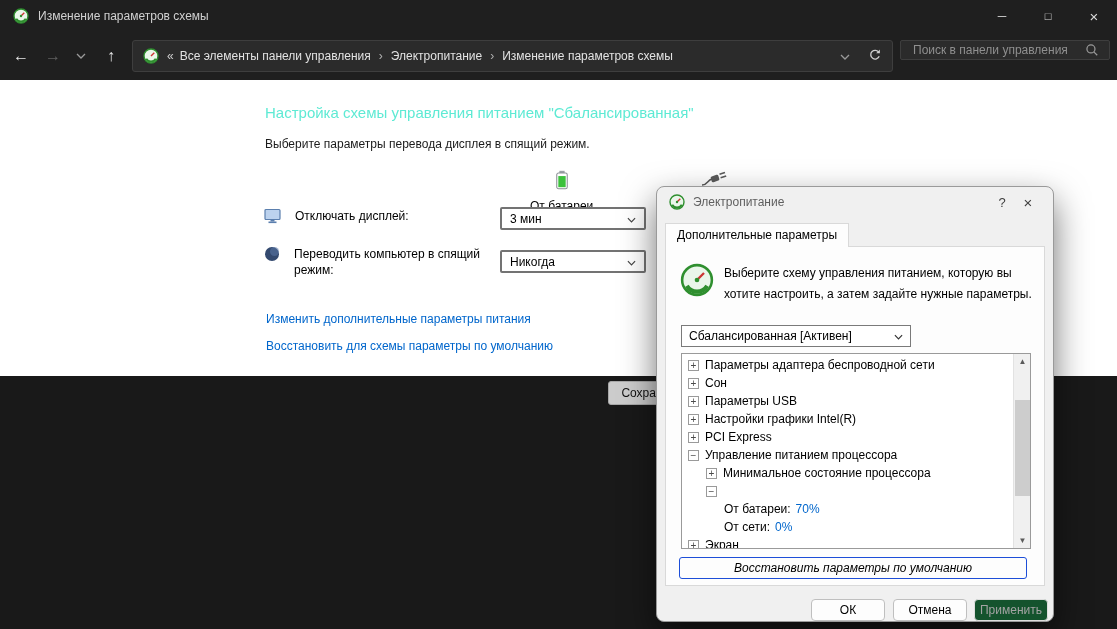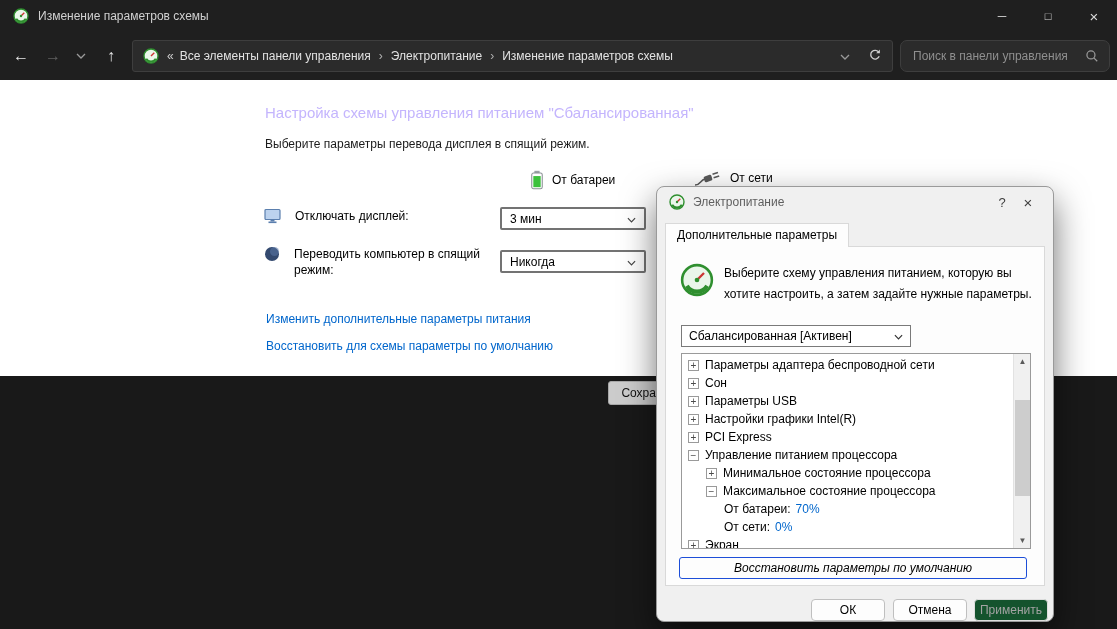--- a/index.html
+++ b/index.html
@@ -24,32 +24,32 @@
   .navbar { position:absolute; top:32px; left:0; width:100%; height:48px; background:#1f1f1f; }
   .navbtn { position:absolute; top:8px; width:30px; height:32px; display:flex; align-items:center;
             justify-content:center; font-size:16px; }
   .crumbbox { position:absolute; left:132px; top:8px; width:761px; height:32px; background:#2b2b2b;
               border:1px solid #3e3e3e; border-radius:3px; display:flex; align-items:center;
               padding:0 10px; color:#e2e2e2; }
   .crumbbox .seg { margin:0 2px; white-space:nowrap; }
   .crumbbox .sep { margin:0 6px; color:#b0b0b0; }
   .crumbbox .collapse { margin:0 4px 0 8px; color:#cfcfcf; }
   .crumb-tools { margin-left:auto; display:flex; align-items:center; gap:18px; color:#9a9a9a; }
-  .searchbox { position:absolute; left:900px; top:8px; width:210px; height:32px; background:#2b2b2b;
-               border:1px solid #3e3e3e; border-radius:7px; display:flex; align-items:center;
+  .searchbox { position:absolute; left:900px; top:8px; width:210px; height:20px; background:#2b2b2b;
+               border:1px solid #3e3e3e; border-radius:2px; display:flex; align-items:center;
                padding:0 10px; }
   .searchbox input { flex:1; background:transparent; border:none; outline:none; color:#bdbdbd;
                      font-size:12px; font-family:"Liberation Sans",sans-serif; }
   .searchbox input::placeholder { color:#8f8f8f; }
 
   
   .mainpanel { position:absolute; top:80px; left:0; width:100%; height:296px; background:#ffffff; }
-  .page-title { position:absolute; left:265px; top:104px; font-size:15px; color:#c4b5fd;text-align:right; }
+  .page-title { position:absolute; left:265px; top:104px; font-size:15px; color:#5eead4;text-align:right; }
   .page-sub { position:absolute; left:265px; top:137px; color:#1b1b1b; }
-  .colhead { position:absolute; top:169px; display:flex; align-items:center; gap:8px; color:#000; }
+  .colhead { position:absolute; top:169px; display:flex; align-items:center; gap:8px; color:#000;flex-direction:column; }
   .colhead.battery { left:530px; }
   .colhead.ac { left:694px; }
   .rowlabel { position:absolute; display:flex; gap:14px; color:#000; }
   .rowlabel .txt { max-width:205px; line-height:16px; }
   .select { position:absolute; width:146px; height:23px; background:#fff; border:2px solid #737373;
             border-radius:2px; display:flex; align-items:center; padding:0 8px; color:#000; }
   .select .chev { margin-left:auto; color:#454545; }
   .cpl-link { position:absolute; left:266px; color:#0066cc; cursor:pointer; }
 
   .save-btn { position:absolute; left:608px; top:381px; width:150px; height:24px; background:#cccccc;
@@ -281,21 +281,20 @@
       <div class="trow lvl0">
         <span class="ebox">−</span>
         <span>Управление питанием процессора</span>
       </div>
       <div class="trow lvl1">
         <span class="ebox">+</span>
         <span>Минимальное состояние процессора</span>
       </div>
       <div class="trow lvl1">
         <span class="ebox">−</span>
-        <span>Максимальное состояние процессора</span>
       </div>
       <div class="trow lvl2">
         <span>От батареи:</span>
         <span class="tvalue">70%</span>
       </div>
       <div class="trow lvl2">
         <span>От сети:</span>
         <span class="tvalue">0%</span>
       </div>
       <div class="trow lvl0">

